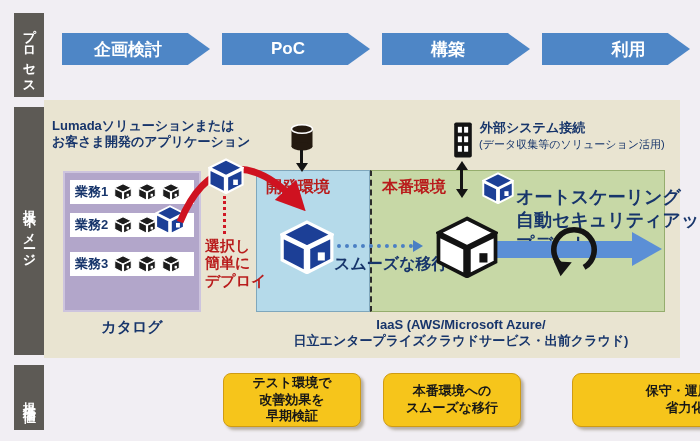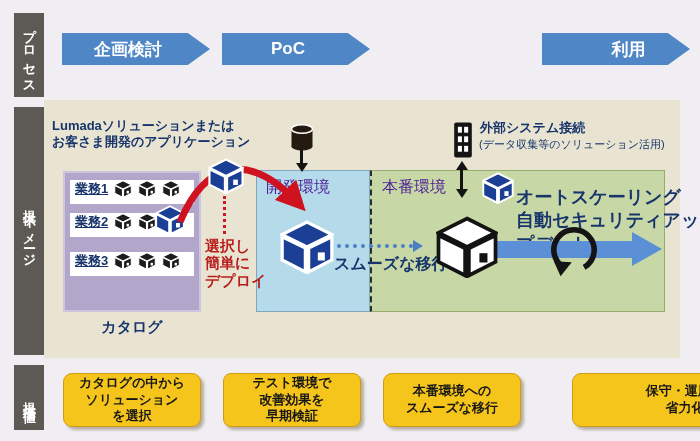--- a/index.html
+++ b/index.html
@@ -24,32 +24,32 @@
     display:flex;align-items:center;justify-content:center;
     color:#fff;font-weight:bold;font-size:17px;padding-right:16px;box-sizing:border-box;
     filter:drop-shadow(2px 3px 2px rgba(0,0,0,.25));
   }
   
   .panel{position:absolute;left:44px;top:100px;width:636px;height:258px;background:#e9e4d1;}
   .note{position:absolute;font-weight:bold;line-height:1.25;}
   .lumada{left:52px;top:118px;font-size:13px;}
   
   .catalog{position:absolute;left:63px;top:171px;width:138px;height:141px;background:#b2a6ca;border:2px solid #cdc4de;box-sizing:border-box;}
-  .crow{position:absolute;left:70px;width:124px;height:24px;background:#fff;display:flex;align-items:flex-start;gap:6px;padding-left:5px;box-sizing:border-box;text-decoration:underline;}
+  .crow{position:absolute;left:70px;width:124px;height:24px;background:#fff;display:flex;align-items:center;gap:6px;padding-left:5px;box-sizing:border-box;}
   .crow .lbl{font-size:13px;font-weight:bold;white-space:nowrap;}
   .cube{display:block;}
   .cube-black{--face:#1c1c1c;--edge:#fff;}
   .cube-blue{--face:#1c3f96;--edge:#fff;}
   .cube-white{--face:#ffffff;--edge:#131313;}
   .caption{position:absolute;left:63px;top:318px;width:138px;text-align:center;font-size:15px;font-weight:bold;}
   
   .env{position:absolute;top:170px;height:142px;box-sizing:border-box;}
   .env-dev{left:256px;width:114px;background:#b5daea;border:1px solid #7fa7bc;}
   .env-prod{left:370px;width:295px;background:#c7d8a6;border:1px solid #95ad6d;border-left:2px dashed #2b2b2b;}
-  .env-title{position:absolute;font-size:16px;font-weight:normal;color:#4c1d95;}
+  .env-title{position:absolute;font-size:16px;font-weight:bold;color:#b91c1c;}
   
   .barrow-body{position:absolute;left:450px;top:241px;width:182px;height:17px;background:#5b8fd6;}
   .barrow-tip{position:absolute;left:632px;top:232px;width:0;height:0;border-top:17px solid transparent;border-bottom:17px solid transparent;border-left:30px solid #5b8fd6;}
   
   .dot-arrow{position:absolute;left:337px;top:244px;width:76px;border-top:4px dotted #4a7fc4;}
   .dot-tip{position:absolute;left:413px;top:240px;width:0;height:0;border-top:6px solid transparent;border-bottom:6px solid transparent;border-left:10px solid #4a7fc4;}
   .migration{left:334px;top:254px;font-size:16px;}
   
   .stem-v{position:absolute;background:#141414;}
   .tri-down{position:absolute;width:0;height:0;border-left:6px solid transparent;border-right:6px solid transparent;border-top:9px solid #141414;}
@@ -114,20 +114,21 @@
     </div>
   <div class="vbar" style="top:107px;height:248px;">
       <span>提供イメージ</span>
     </div>
   <div class="vbar" style="top:365px;height:65px;">
       <span>提供価値</span>
     </div>
 
   <div class="chev" style="left:62px;">企画検討</div>
   <div class="chev" style="left:222px;">PoC</div>
+  <div class="chev" style="left:382px;">構築</div>
   <div class="chev" style="left:542px;padding-left:41px;">利用</div>
 
   <div class="panel"></div>
 
   <div class="note preline lumada">Lumadaソリューションまたは
 お客さま開発のアプリケーション</div>
 
   <div class="catalog"></div>
   <div class="crow" style="top:180px;">
     <span class="lbl">業務1</span>
@@ -214,24 +215,23 @@
     <path d="M 180,222 C 205,162 248,150 298,203" fill="none" stroke="#cf1220" stroke-width="7" marker-end="url(#redhead)"></path>
   </svg>
   <svg class="cube cube-blue absico" style="left:208px;top:158px;" width="36" height="36" viewBox="0 0 100 100">
       <use href="#cube"></use>
     </svg>
   <div class="red-dots"></div>
   <div class="note preline deploy">選択し
 簡単に
 デプロイ</div>
 
-
-  <div class="vbox preline" style="left:63px;">カタログの中から
-ソリューション
-を選択</div>
+  <div class="note preline iaas">IaaS (AWS/Microsoft Azure/
+日立エンタープライズクラウドサービス・出前クラウド)</div>
+
   <div class="vbox preline" style="left:223px;border-radius:8px;">テスト環境で
 改善効果を
 早期検証</div>
   <div class="vbox preline" style="left:383px;">本番環境への
 スムーズな移行</div>
   <div class="vbox preline" style="left:572px;padding-left:44px;">保守・運用の
 省力化</div>
 
 </div>
 

